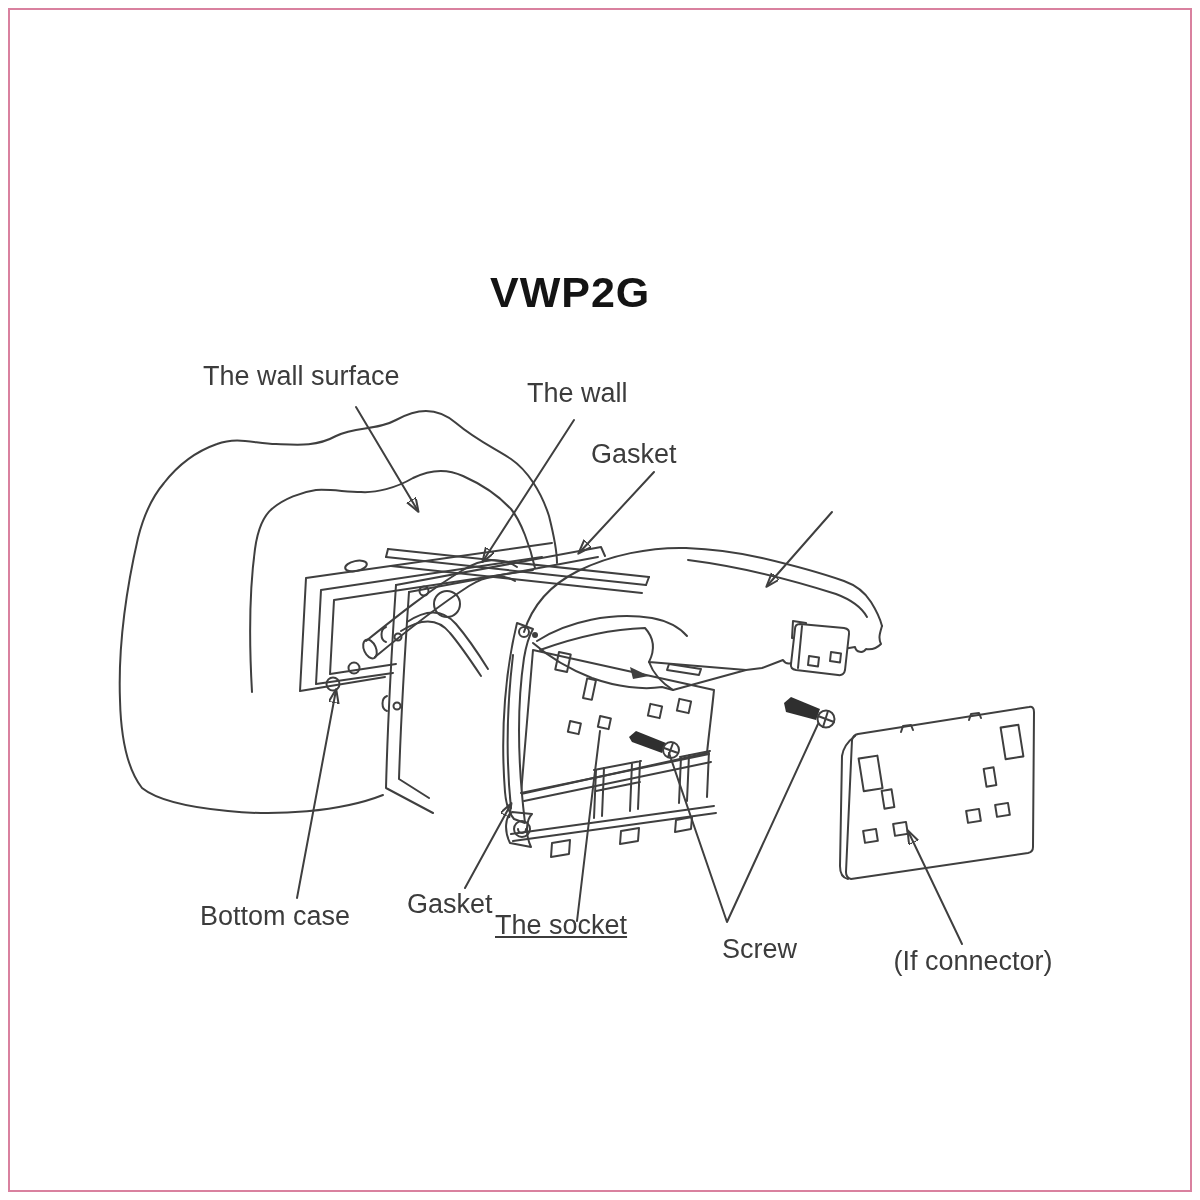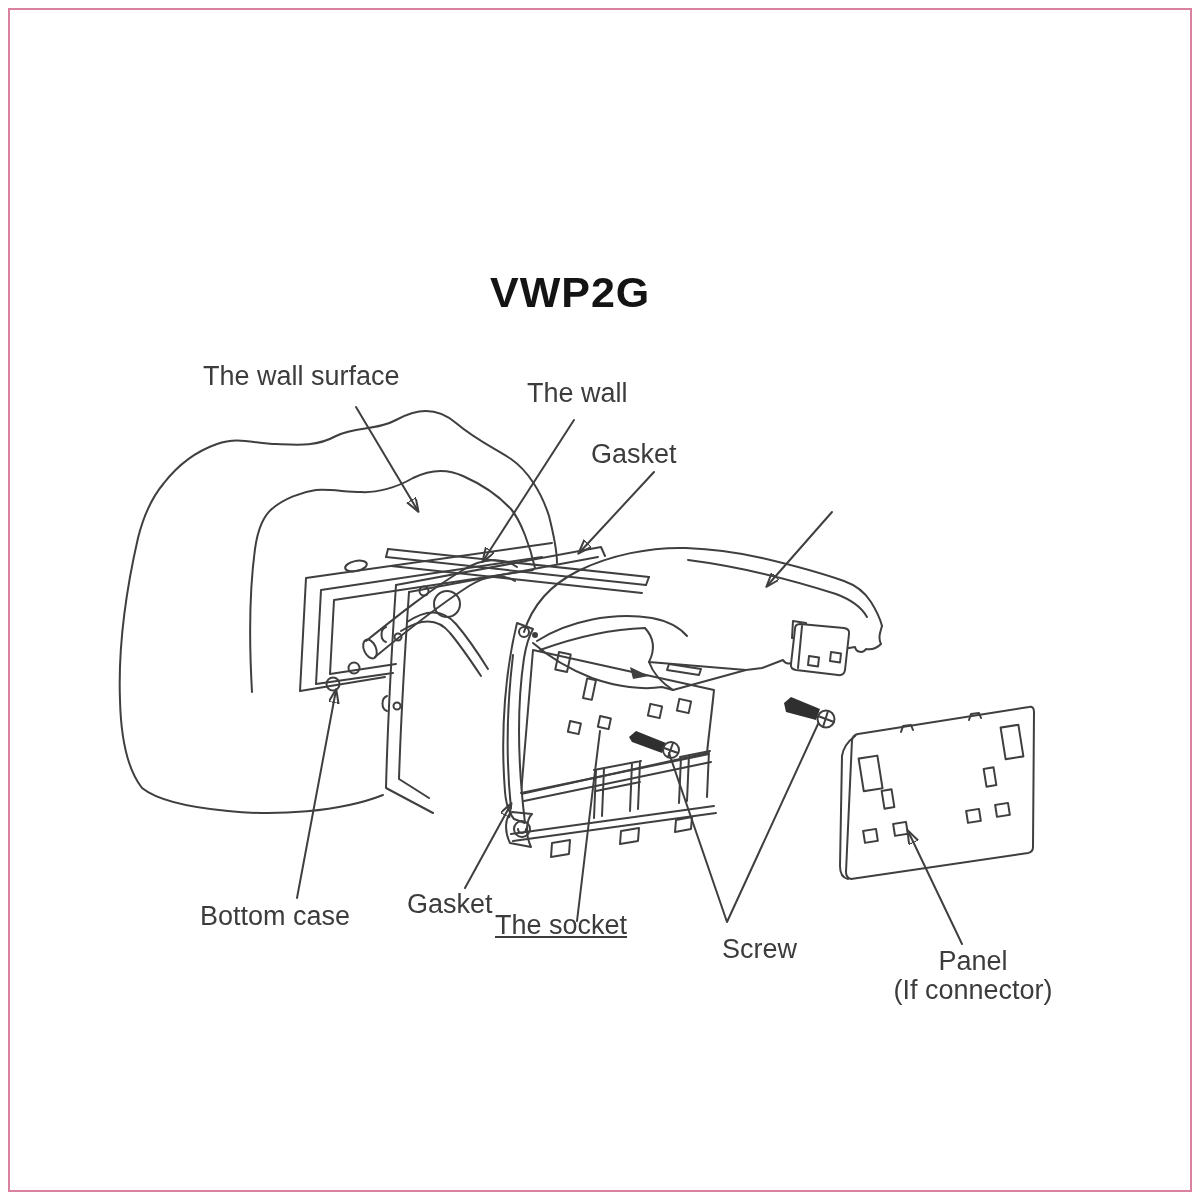--- a/index.html
+++ b/index.html
@@ -165,16 +165,15 @@
   </svg>
 
   <div class="lbl" style="left:203px;top:362px;">The wall surface</div>
   <div class="lbl" style="left:527px;top:379px;">The wall</div>
   <div class="lbl" style="left:591px;top:440px;">Gasket</div>
   <div class="lbl" style="left:200px;top:902px;">Bottom case</div>
   <div class="lbl" style="left:407px;top:890px;">Gasket</div>
   <div class="lbl" style="left:495px;top:911px;text-decoration:underline;">The socket</div>
   <div class="lbl" style="left:682px;top:935px;margin-left:40px;">Screw</div>
   <div class="lbl lbl-center" style="left:860px;top:947px;width:226px;">
-    <div>Panel</div>
     <div>(If connector)</div>
   </div>
 </div>
 
 </body></html>

